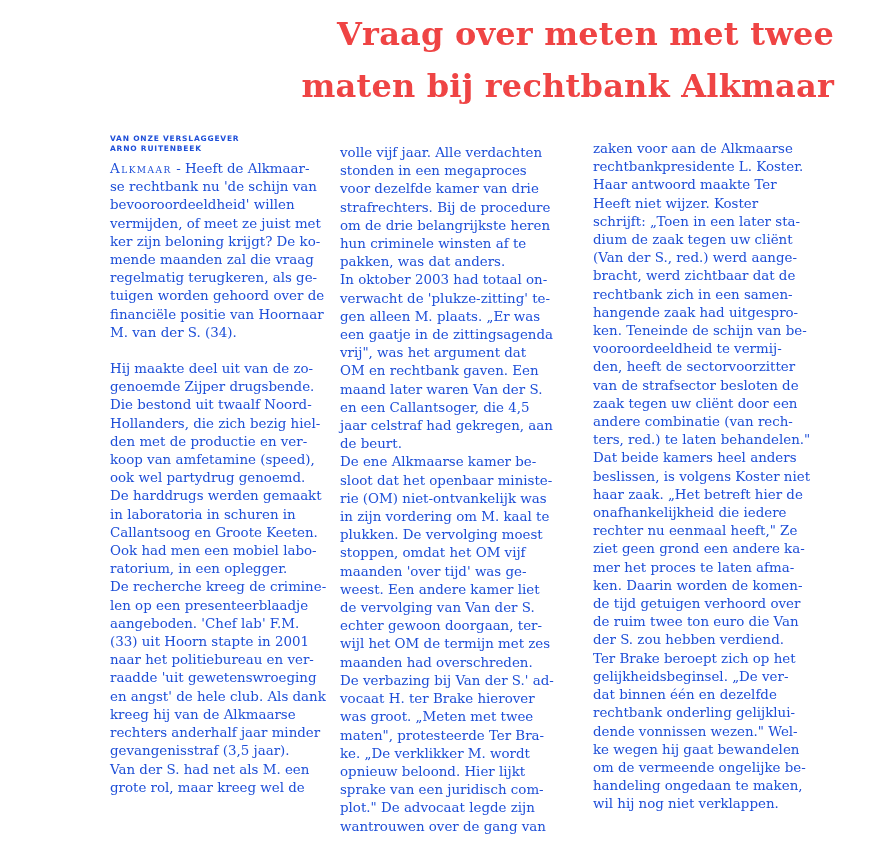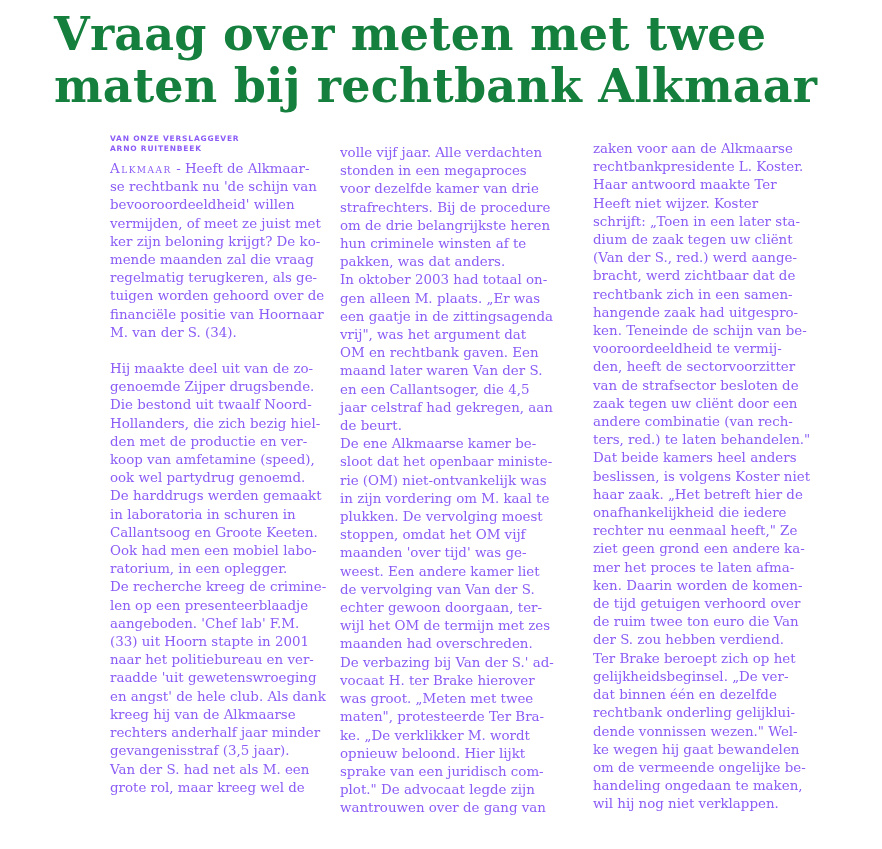--- a/index.html
+++ b/index.html
@@ -20,34 +20,35 @@
       width: 882px; height: 849px;
       background: #ffffff;
     }
     .headline {
       position: absolute;
       left: 54px;
       top: 8px;
       width: 780px;
       font-family: "DejaVu Serif", "Liberation Serif", serif;
       font-weight: bold;
-      font-size: 46px;
+      font-size: 32px;
       line-height: 52px;
       letter-spacing: 0.2px;
-      color: #15803d;
+      color: #ef4444;
       margin: 0;
+      text-align: right;
     }
     .headline .hl-line { display: block; white-space: nowrap; }
     .column {
       position: absolute;
       top: 134px;
       font-family: "DejaVu Serif", "Liberation Serif", serif;
       font-size: 13.4px;
       line-height: 18.2px;
-      color: #8b5cf6;
+      color: #1d4ed8;
     }
     .col-1 { left: 110px; width: 218px; }
     .col-2 { left: 340px; top: 144px; width: 222px; }
     .col-3 { left: 593px; top: 140px; width: 222px; }
     .byline {
       font-family: "DejaVu Sans", "Liberation Sans", sans-serif;
       font-size: 7.5px;
       line-height: 10px;
       letter-spacing: 0.8px;
       text-transform: uppercase;
@@ -125,20 +126,21 @@
 
   <div class="column col-2">
     <span class="line">volle vijf jaar. Alle verdachten</span>
     <span class="line">stonden in een megaproces</span>
     <span class="line">voor dezelfde kamer van drie</span>
     <span class="line">strafrechters. Bij de procedure</span>
     <span class="line">om de drie belangrijkste heren</span>
     <span class="line">hun criminele winsten af te</span>
     <span class="line">pakken, was dat anders.</span>
     <span class="line">In oktober 2003 had totaal on-</span>
+    <span class="line">verwacht de 'plukze-zitting' te-</span>
     <span class="line">gen alleen M. plaats. „Er was</span>
     <span class="line">een gaatje in de zittingsagenda</span>
     <span class="line">vrij", was het argument dat</span>
     <span class="line">OM en rechtbank gaven. Een</span>
     <span class="line">maand later waren Van der S.</span>
     <span class="line">en een Callantsoger, die 4,5</span>
     <span class="line">jaar celstraf had gekregen, aan</span>
     <span class="line">de beurt.</span>
     <span class="line">De ene Alkmaarse kamer be-</span>
     <span class="line">sloot dat het openbaar ministe-</span>

